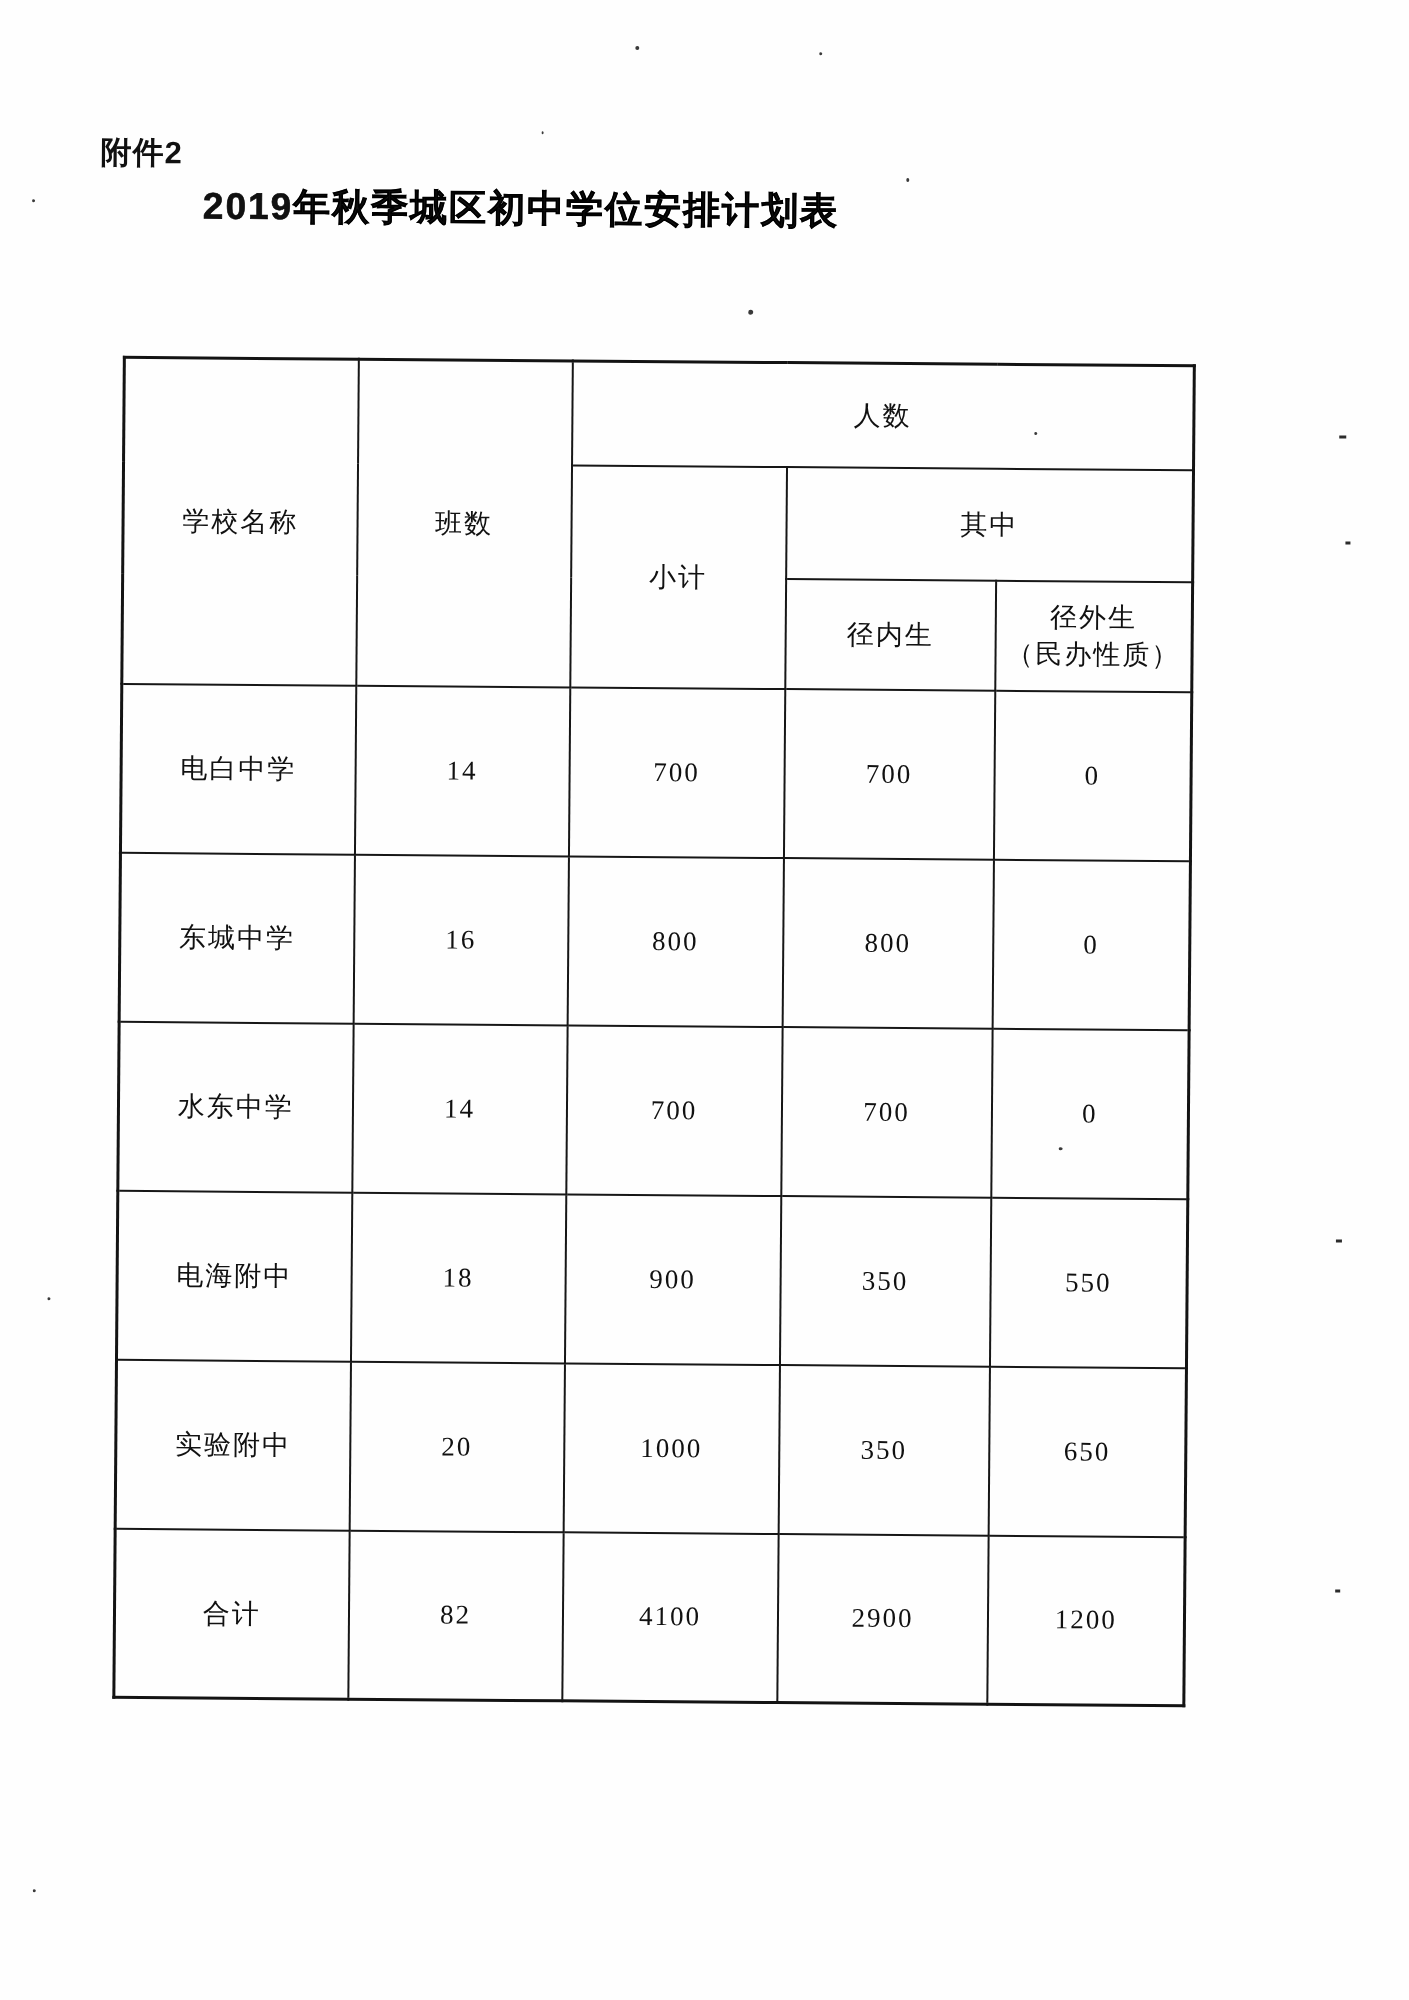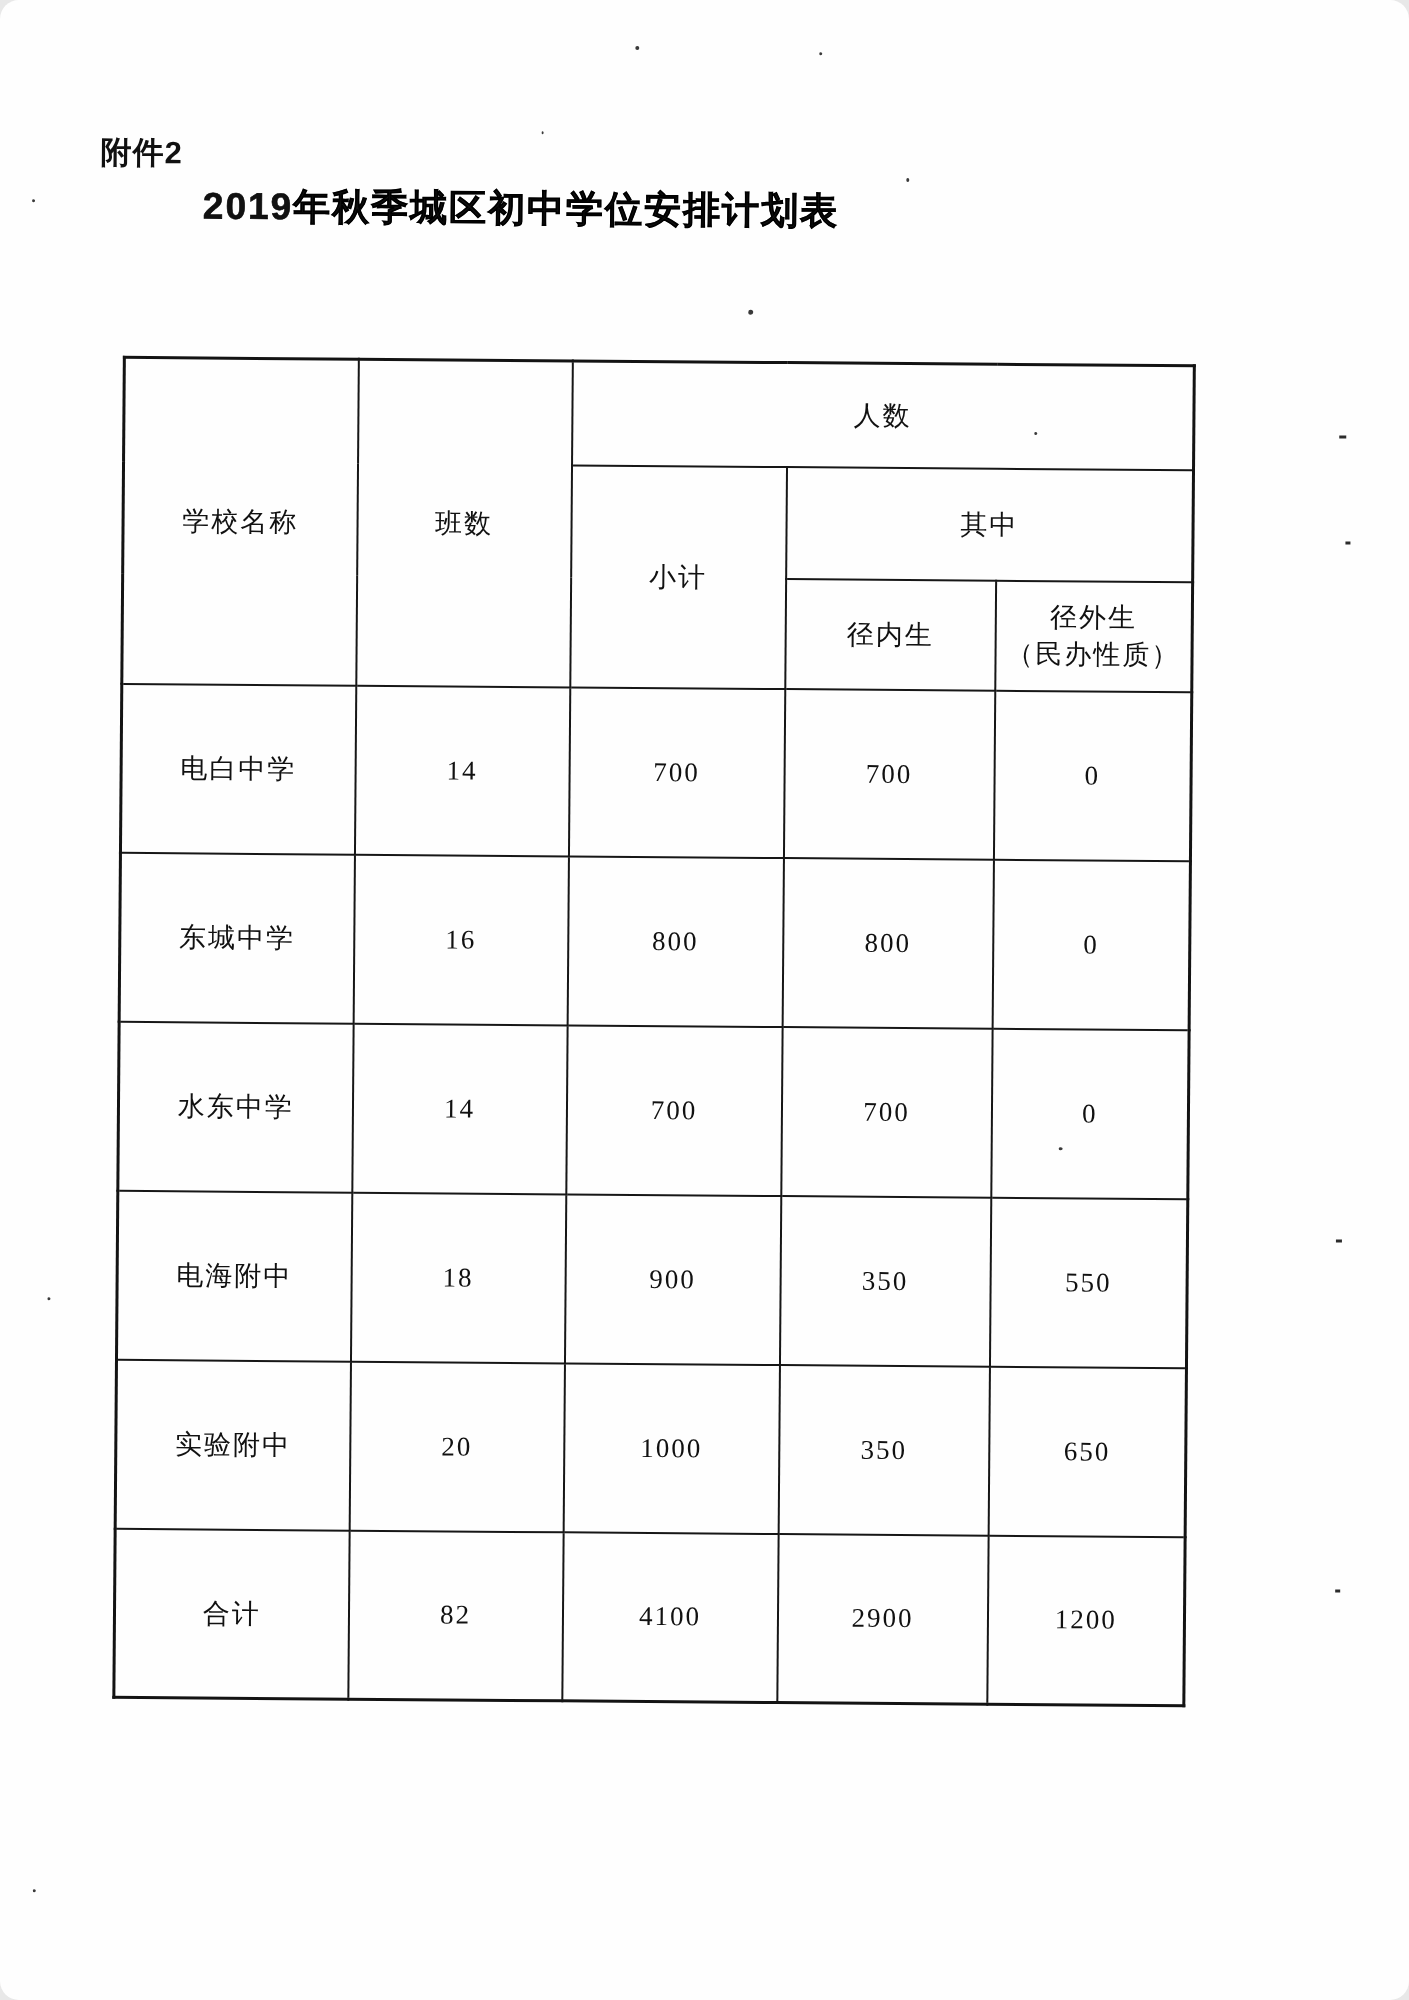--- a/index.html
+++ b/index.html
@@ -4,21 +4,20 @@
 <style>
   html,body{margin:0;padding:0;background:#e8e8e8;}
   .page{
     position:relative;
     width:1409px;height:2000px;
     margin:0 auto;
     background:#fefefe;
     color:#111;
     font-family:"Liberation Serif","DejaVu Serif",serif;
     overflow:hidden;
-    border-radius:19px;
   }
   .tilt{
     position:absolute;inset:0;
     transform:rotate(0.45deg);
     transform-origin:140px 340px;
   }
   .attachment{
     position:absolute;left:99px;top:132px;
     font-family:"Liberation Sans","DejaVu Sans",sans-serif;
     font-size:31px;font-weight:600;letter-spacing:1px;

